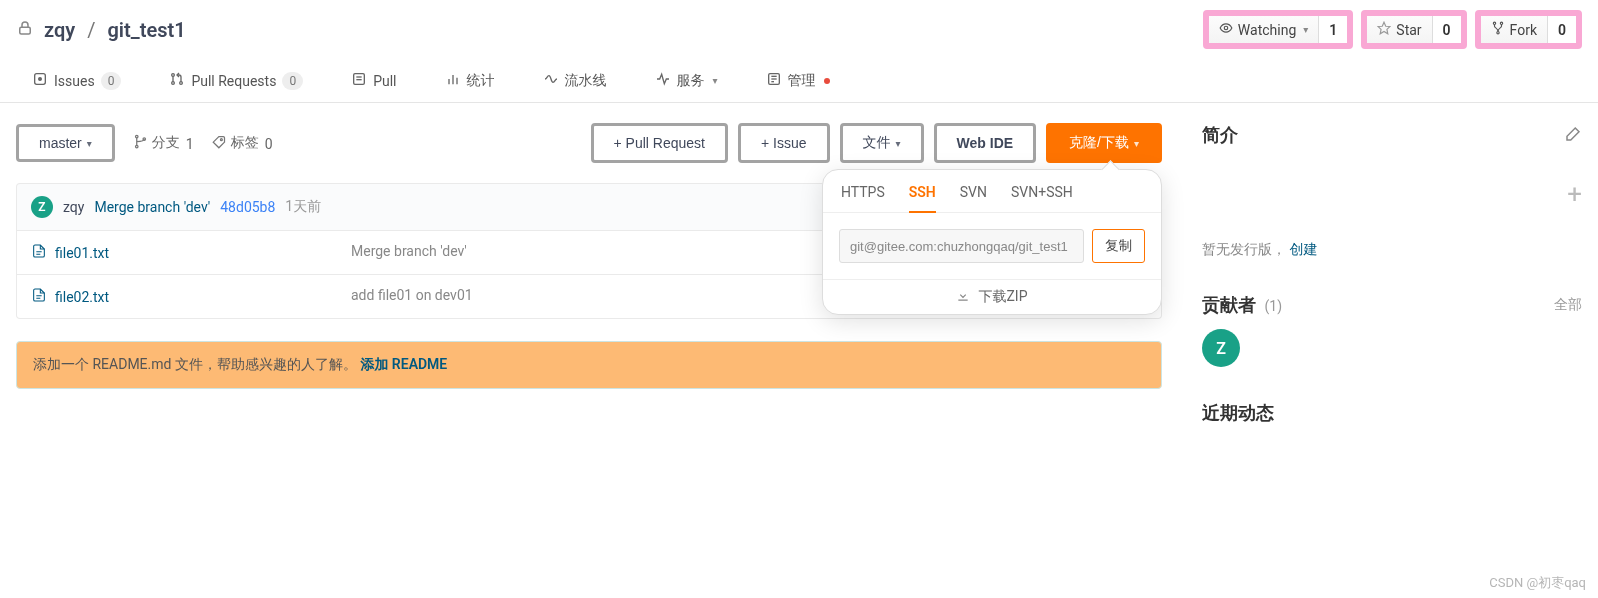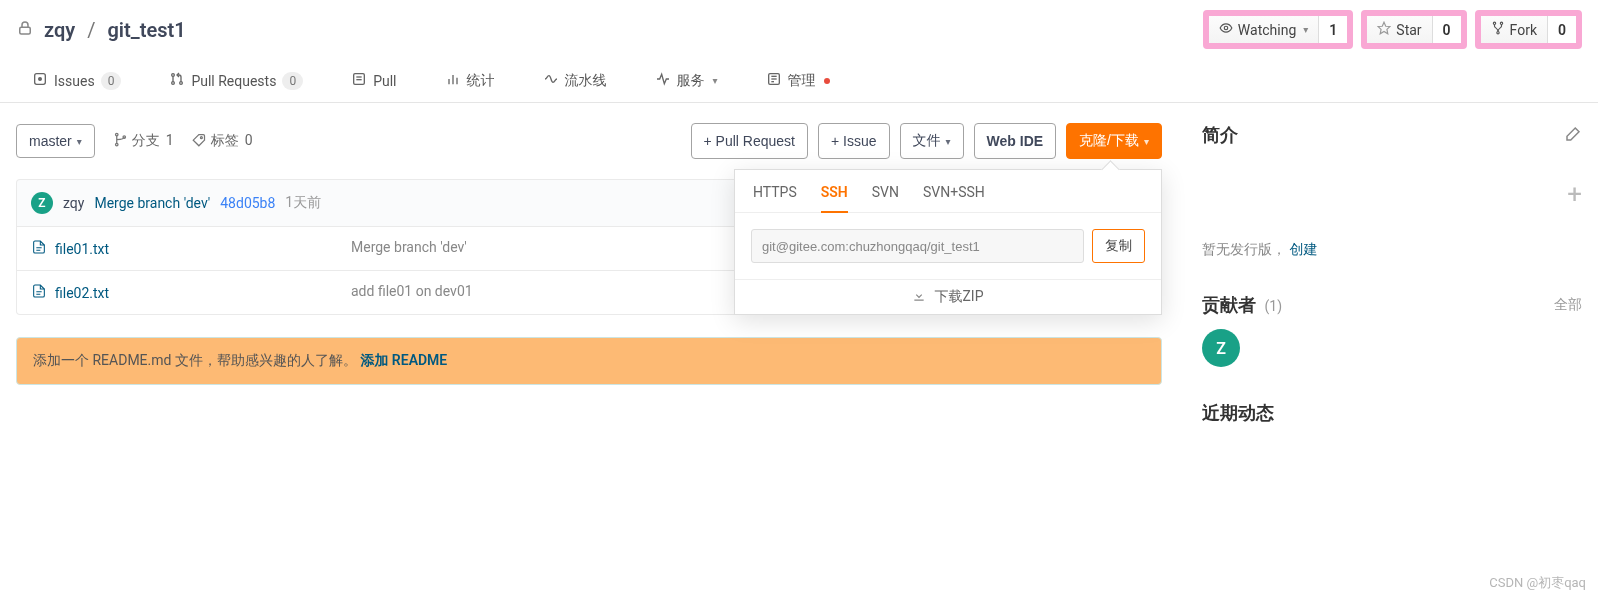--- a/index.html
+++ b/index.html
@@ -24,25 +24,25 @@
 .tab .badge { background: #eee; color: #777; border-radius: 10px; padding: 0 7px; font-size: 12px; line-height: 18px; }
 .tab .dot { width: 6px; height: 6px; background: #e84c3d; border-radius: 50%; margin-left: 2px; }
 .tab .caret { font-size: 10px; color: #888; margin-left: 2px; }
 
 .content { display: flex; padding: 20px 16px 0 16px; gap: 40px; }
 .main { flex: 1; min-width: 0; }
 .side { width: 380px; flex-shrink: 0; }
 
 .toolbar { display: flex; align-items: center; justify-content: space-between; margin-bottom: 20px; }
 .toolbar-left { display: flex; align-items: center; gap: 18px; }
-.btn { border: 1px solid #a3a3a3; background: #fff; padding: 8px 12px; border-radius: 4px; cursor: pointer; color: #40485b; font-size: 14px; display: inline-flex; align-items: center; gap: 5px; }
+.btn { border: 3px solid #a3a3a3; background: #fff; padding: 8px 20px; border-radius: 4px; cursor: pointer; color: #40485b; font-size: 14px; display: inline-flex; align-items: center; gap: 5px; }
 .btn.strong { font-weight: 600; }
 .btn.primary { background: #fe7300; color: #fff; border-color: #fe7300; }
 .btn .caret { font-size: 10px; opacity: 0.8; }
-.meta-link { color: #666; display: inline-flex; align-items: flex-start; gap: 4px; }
+.meta-link { color: #666; display: inline-flex; align-items: flex-end; gap: 4px; }
 .meta-link .cnt { margin-left: 2px; }
 .toolbar-right { display: flex; gap: 10px; position: relative; }
 
 .commit-row { display: flex; align-items: center; gap: 10px; background: #fafbfc; border: 1px solid #eaeaea; border-bottom: none; padding: 12px 14px; border-radius: 4px 4px 0 0; }
 .avatar { width: 22px; height: 22px; border-radius: 50%; background: #19a187; color: #fff; display: flex; align-items: center; justify-content: center; font-size: 12px; font-weight: 600; }
 .avatar.big { width: 38px; height: 38px; font-size: 16px; }
 .commit-user { color: #40485b; }
 .commit-msg { color: #005980; }
 .commit-hash { color: #3b82f6; }
 .commit-time { color: #999; }
@@ -51,21 +51,21 @@
 .file-row { display: flex; border-top: 1px solid #eaeaea; }
 .file-row > div { padding: 12px 14px; }
 .file-name { width: 320px; display: flex; align-items: center; gap: 8px; color: #005980; }
 .file-name svg { flex-shrink: 0; }
 .file-msg { flex: 1; color: #888; }
 
 .readme-prompt { margin-top: 22px; border: 1px solid #cce5e3; background: #fdba74; border-radius: 4px; padding: 14px 16px; color: #555; }
 .readme-prompt .link { color: #005980; font-weight: 600; }
 
 
-.clone-panel { position: absolute; top: 46px; right: 0; width: 428px; background: #fff; border: 1px solid #ddd; border-radius: 0; box-shadow: 0 6px 24px rgba(0,0,0,0.12); z-index: 10; }
+.clone-panel { position: absolute; top: 46px; right: 0; width: 340px; background: #fff; border: 1px solid #ddd; border-radius: 16px; box-shadow: 0 6px 24px rgba(0,0,0,0.12); z-index: 10; }
 .clone-panel::before { content:""; position:absolute; top:-7px; right:44px; width:12px; height:12px; background:#fff; border-left:1px solid #ddd; border-top:1px solid #ddd; transform:rotate(45deg); }
 .clone-tabs { display: flex; gap: 24px; padding: 14px 18px 0; border-bottom: 1px solid #eee; }
 .clone-tab { padding-bottom: 12px; color: #666; cursor: pointer; position: relative; }
 .clone-tab.active { color: #fe7300; font-weight: 600; }
 .clone-tab.active::after { content:""; position:absolute; left:0; right:0; bottom:-1px; height:2px; background:#fe7300; }
 .clone-body { padding: 16px; display: flex; gap: 8px; }
 .clone-url { flex:1; border:1px solid #ddd; background:#f7f7f7; color:#888; padding:8px 10px; border-radius:3px; font-size:13px; overflow:hidden; white-space:nowrap; text-overflow:ellipsis; }
 .copy-btn { border:1px solid #fe7300; color:#404040; background:#fff; padding:7px 12px; border-radius:3px; cursor:pointer; }
 .clone-foot { border-top:1px solid #eee; text-align:center; padding:8px; color:#666; cursor:pointer; display:flex; align-items:center; justify-content:center; gap:8px;}
 

